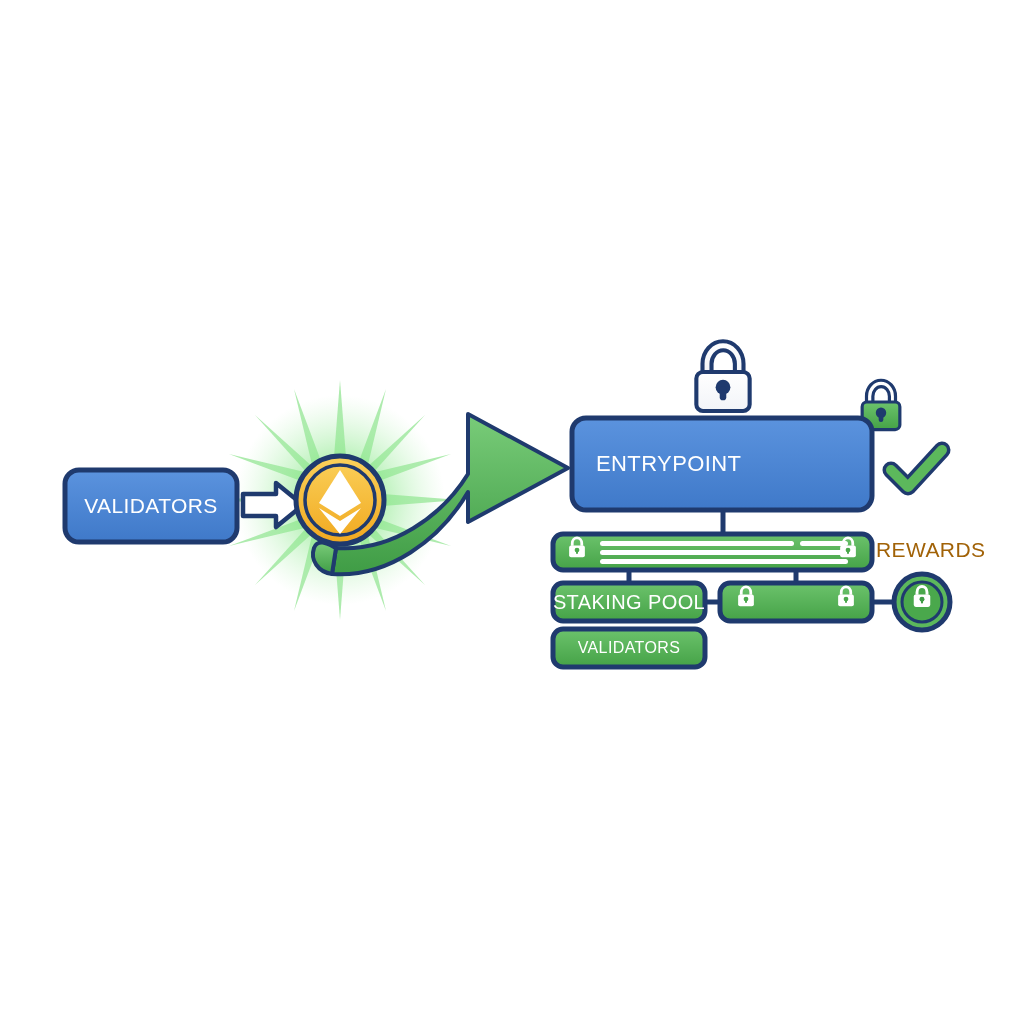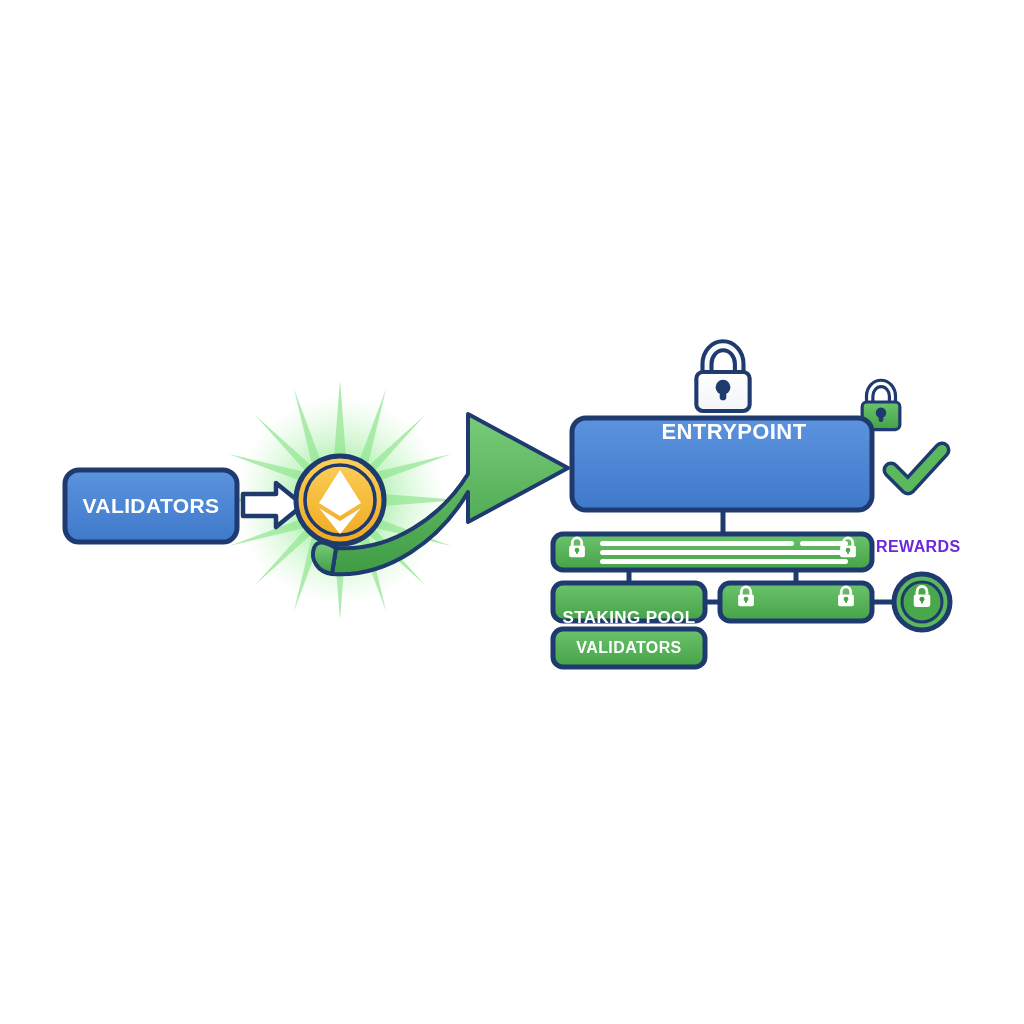--- a/index.html
+++ b/index.html
@@ -21,23 +21,24 @@
   }
   #scene {
     position: absolute;
     inset: 0;
   }
   .node-label {
     position: absolute;
     display: flex;
     align-items: center;
     justify-content: center;
+    flex-direction: column;
     pointer-events: none;
     color: #ffffff;
-    font-weight: bold;
+    font-weight: normal;
     letter-spacing: 0.4px;
     text-align: center;
     white-space: pre;
   }
   .label-paymaster {
     left: 65px;
     top: 470px;
     width: 172px;
     height: 72px;
     font-size: 21px;
@@ -49,39 +50,39 @@
     height: 92px;
     font-size: 22px;
     align-items: flex-start;
     padding-left: 24px;
     box-sizing: border-box;
     line-height: 1.25;
   }
   .label-entrypoint span { display: block; text-align: left; }
   .label-staking {
     left: 553px;
-    top: 599px;
+    top: 583px;
     width: 152px;
     height: 38px;
-    font-size: 17px;
+    font-size: 20px;
   }
   .label-validators {
     left: 553px;
     top: 629px;
     width: 152px;
     height: 38px;
     font-size: 16px;
   }
   .label-rewards {
     left: 876px;
     top: 538px;
     width: 96px;
     height: 26px;
-    font-size: 16px;
-    color: #6d28d9;
+    font-size: 21px;
+    color: #a16207;
     justify-content: flex-start;
     align-items: flex-start;
   }
 </style>
 </head>
 <body>
 
 <div id="canvas">
 
   <svg id="scene" viewBox="0 0 1024 1024" width="1024" height="1024">

